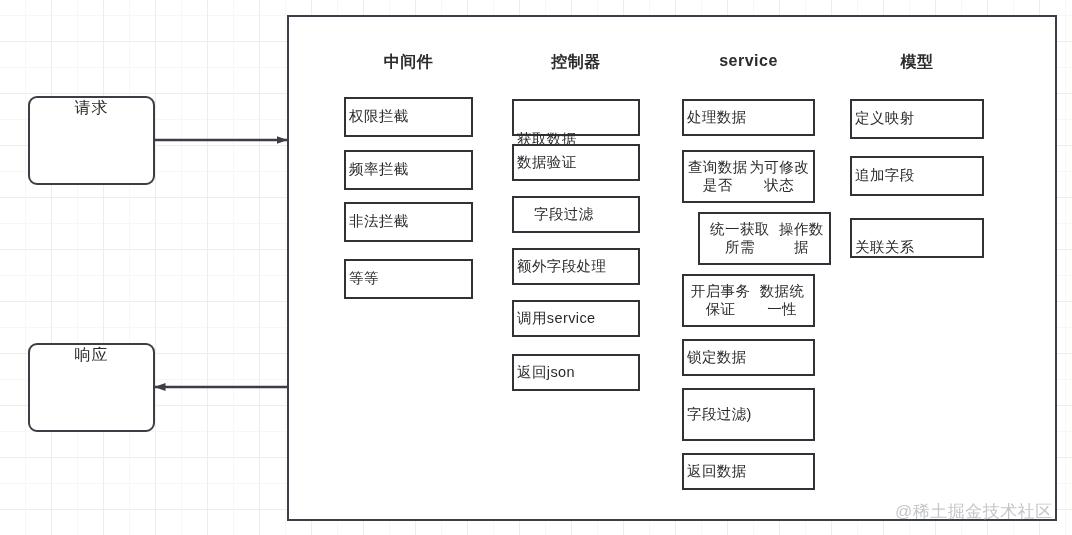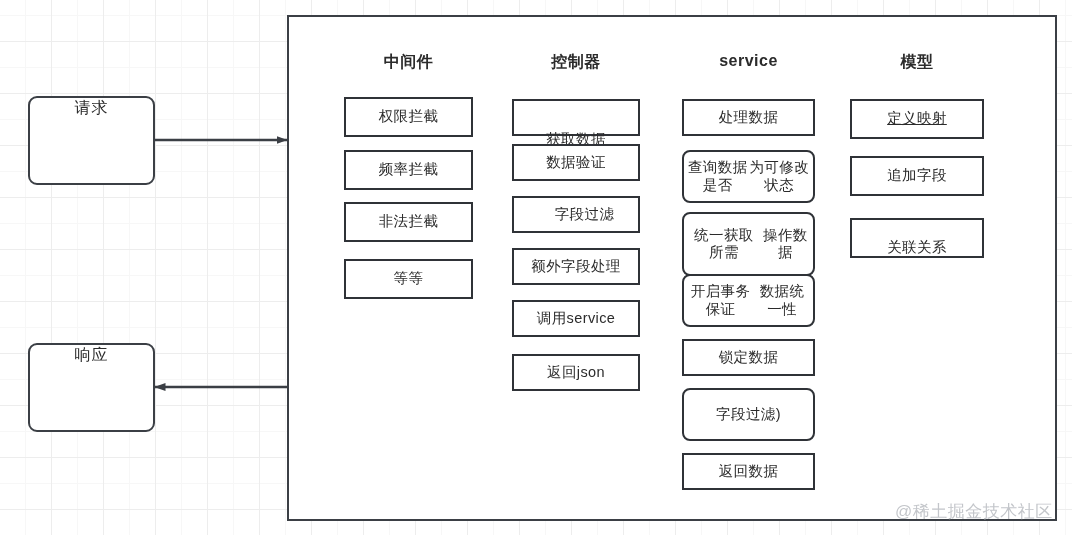--- a/index.html
+++ b/index.html
@@ -58,29 +58,29 @@
   }
 
   
   .step-box {
     position: absolute;
     box-sizing: border-box;
     border: 2.4px solid #2f3237;
     background: #ffffff;
     display: flex;
     align-items: center;
-    justify-content: center;
+    justify-content: flex-start;
     text-align: center;
     color: #2b2b2b;
     font-size: 14.5px;
     line-height: 1.18;
     letter-spacing: 0.4px;
     padding: 0 3px;
   }
-  .step-box.two-line { font-size: 14.5px; border-radius: 8px; }
+  .step-box.two-line { font-size: 14.5px; }
 
   
   #arrow-layer {
     position: absolute;
     left: 0; top: 0;
     width: 1072px;
     height: 535px;
     pointer-events: none;
   }
 
@@ -142,40 +142,40 @@
         <span style="display: block;">返回json</span>
       </div>
       <div class="col-header" style="left: 682px; top: 52px; width: 133px;">service</div>
       <div class="step-box" style="left: 682px; top: 99px; width: 133px; height: 37px;">
         <span style="display: block;">处理数据</span>
       </div>
       <div class="step-box two-line" style="left: 682px; top: 150px; width: 133px; height: 53px;">
         <span style="display: block;">查询数据是否</span>
         <span style="display: block;">为可修改状态</span>
       </div>
-      <div class="step-box two-line" style="left: 682px; top: 212px; width: 133px; height: 64px;">
+      <div class="step-box two-line" style="left: 698px; top: 212px; width: 133px; height: 53px;">
         <span style="display: block;">统一获取所需</span>
         <span style="display: block;">操作数据</span>
       </div>
       <div class="step-box two-line" style="left: 682px; top: 274px; width: 133px; height: 53px;">
         <span style="display: block;">开启事务保证</span>
         <span style="display: block;">数据统一性</span>
       </div>
       <div class="step-box" style="left: 682px; top: 339px; width: 133px; height: 37px;">
         <span style="display: block;">锁定数据</span>
       </div>
       <div class="step-box two-line" style="left: 682px; top: 388px; width: 133px; height: 53px;">
         <span style="display: block;">字段过滤)</span>
       </div>
       <div class="step-box" style="left: 682px; top: 453px; width: 133px; height: 37px;">
         <span style="display: block;">返回数据</span>
       </div>
       <div class="col-header" style="left: 850px; top: 52px; width: 134px;">模型</div>
       <div class="step-box" style="left: 850px; top: 99px; width: 134px; height: 40px;">
-        <span style="display: block; text-decoration: underline;">定义映射</span>
+        <span style="display: block;">定义映射</span>
       </div>
       <div class="step-box" style="left: 850px; top: 156px; width: 134px; height: 40px;">
         <span style="display: block;">追加字段</span>
       </div>
       <div class="step-box" style="left: 850px; top: 218px; width: 134px; height: 40px;">
         <span style="display: block; margin-top: 19px;">关联关系</span>
       </div>
     </div>
 
   <svg id="arrow-layer" viewBox="0 0 1072 535">

